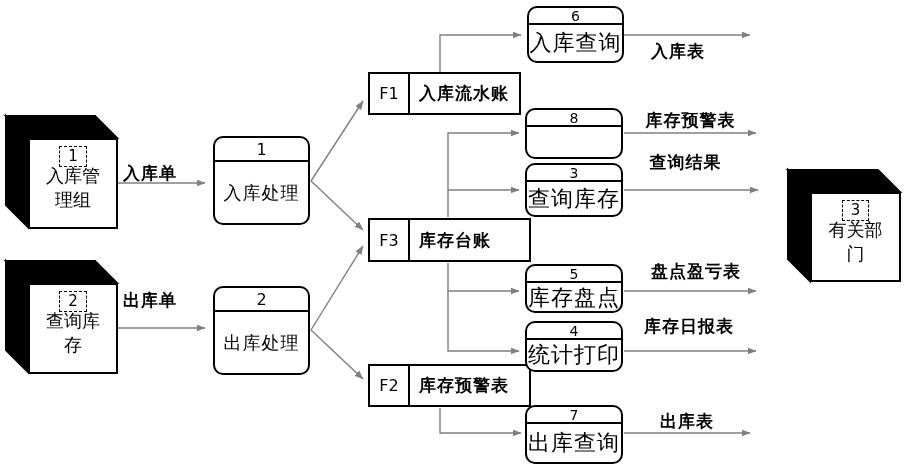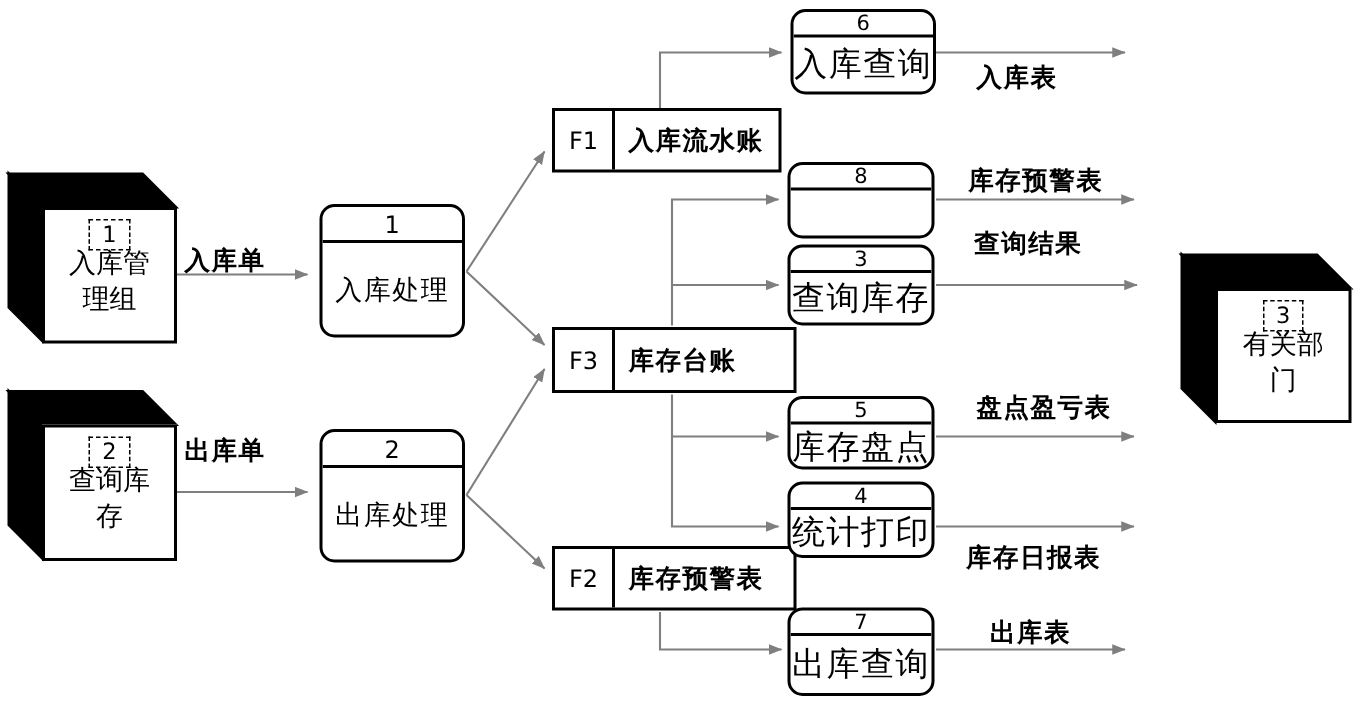--- a/index.html
+++ b/index.html
@@ -178,16 +178,16 @@
     <div class="proc-num">7</div>
     <div class="proc-name">出库查询</div>
   </div>
 
   <div class="abs flow-label" style="left:110px;top:144px;width:80px;margin-top:18px;">入库单</div>
   <div class="abs flow-label" style="left:110px;top:289px;width:80px;">出库单</div>
   <div class="abs flow-label" style="left:628px;top:8px;width:100px;margin-top:32px;">入库表</div>
   <div class="abs flow-label" style="left:618px;top:109px;width:145px;">库存预警表</div>
   <div class="abs flow-label" style="left:613px;top:151px;width:145px;">查询结果</div>
   <div class="abs flow-label" style="left:622px;top:260px;width:148px;">盘点盈亏表</div>
-  <div class="abs flow-label" style="left:615px;top:315px;width:148px;margin-top:45px;">库存日报表</div>
+  <div class="abs flow-label" style="left:615px;top:315px;width:148px;">库存日报表</div>
   <div class="abs flow-label" style="left:637px;top:410px;width:100px;">出库表</div>
 
 </div>
 
 </body></html>

